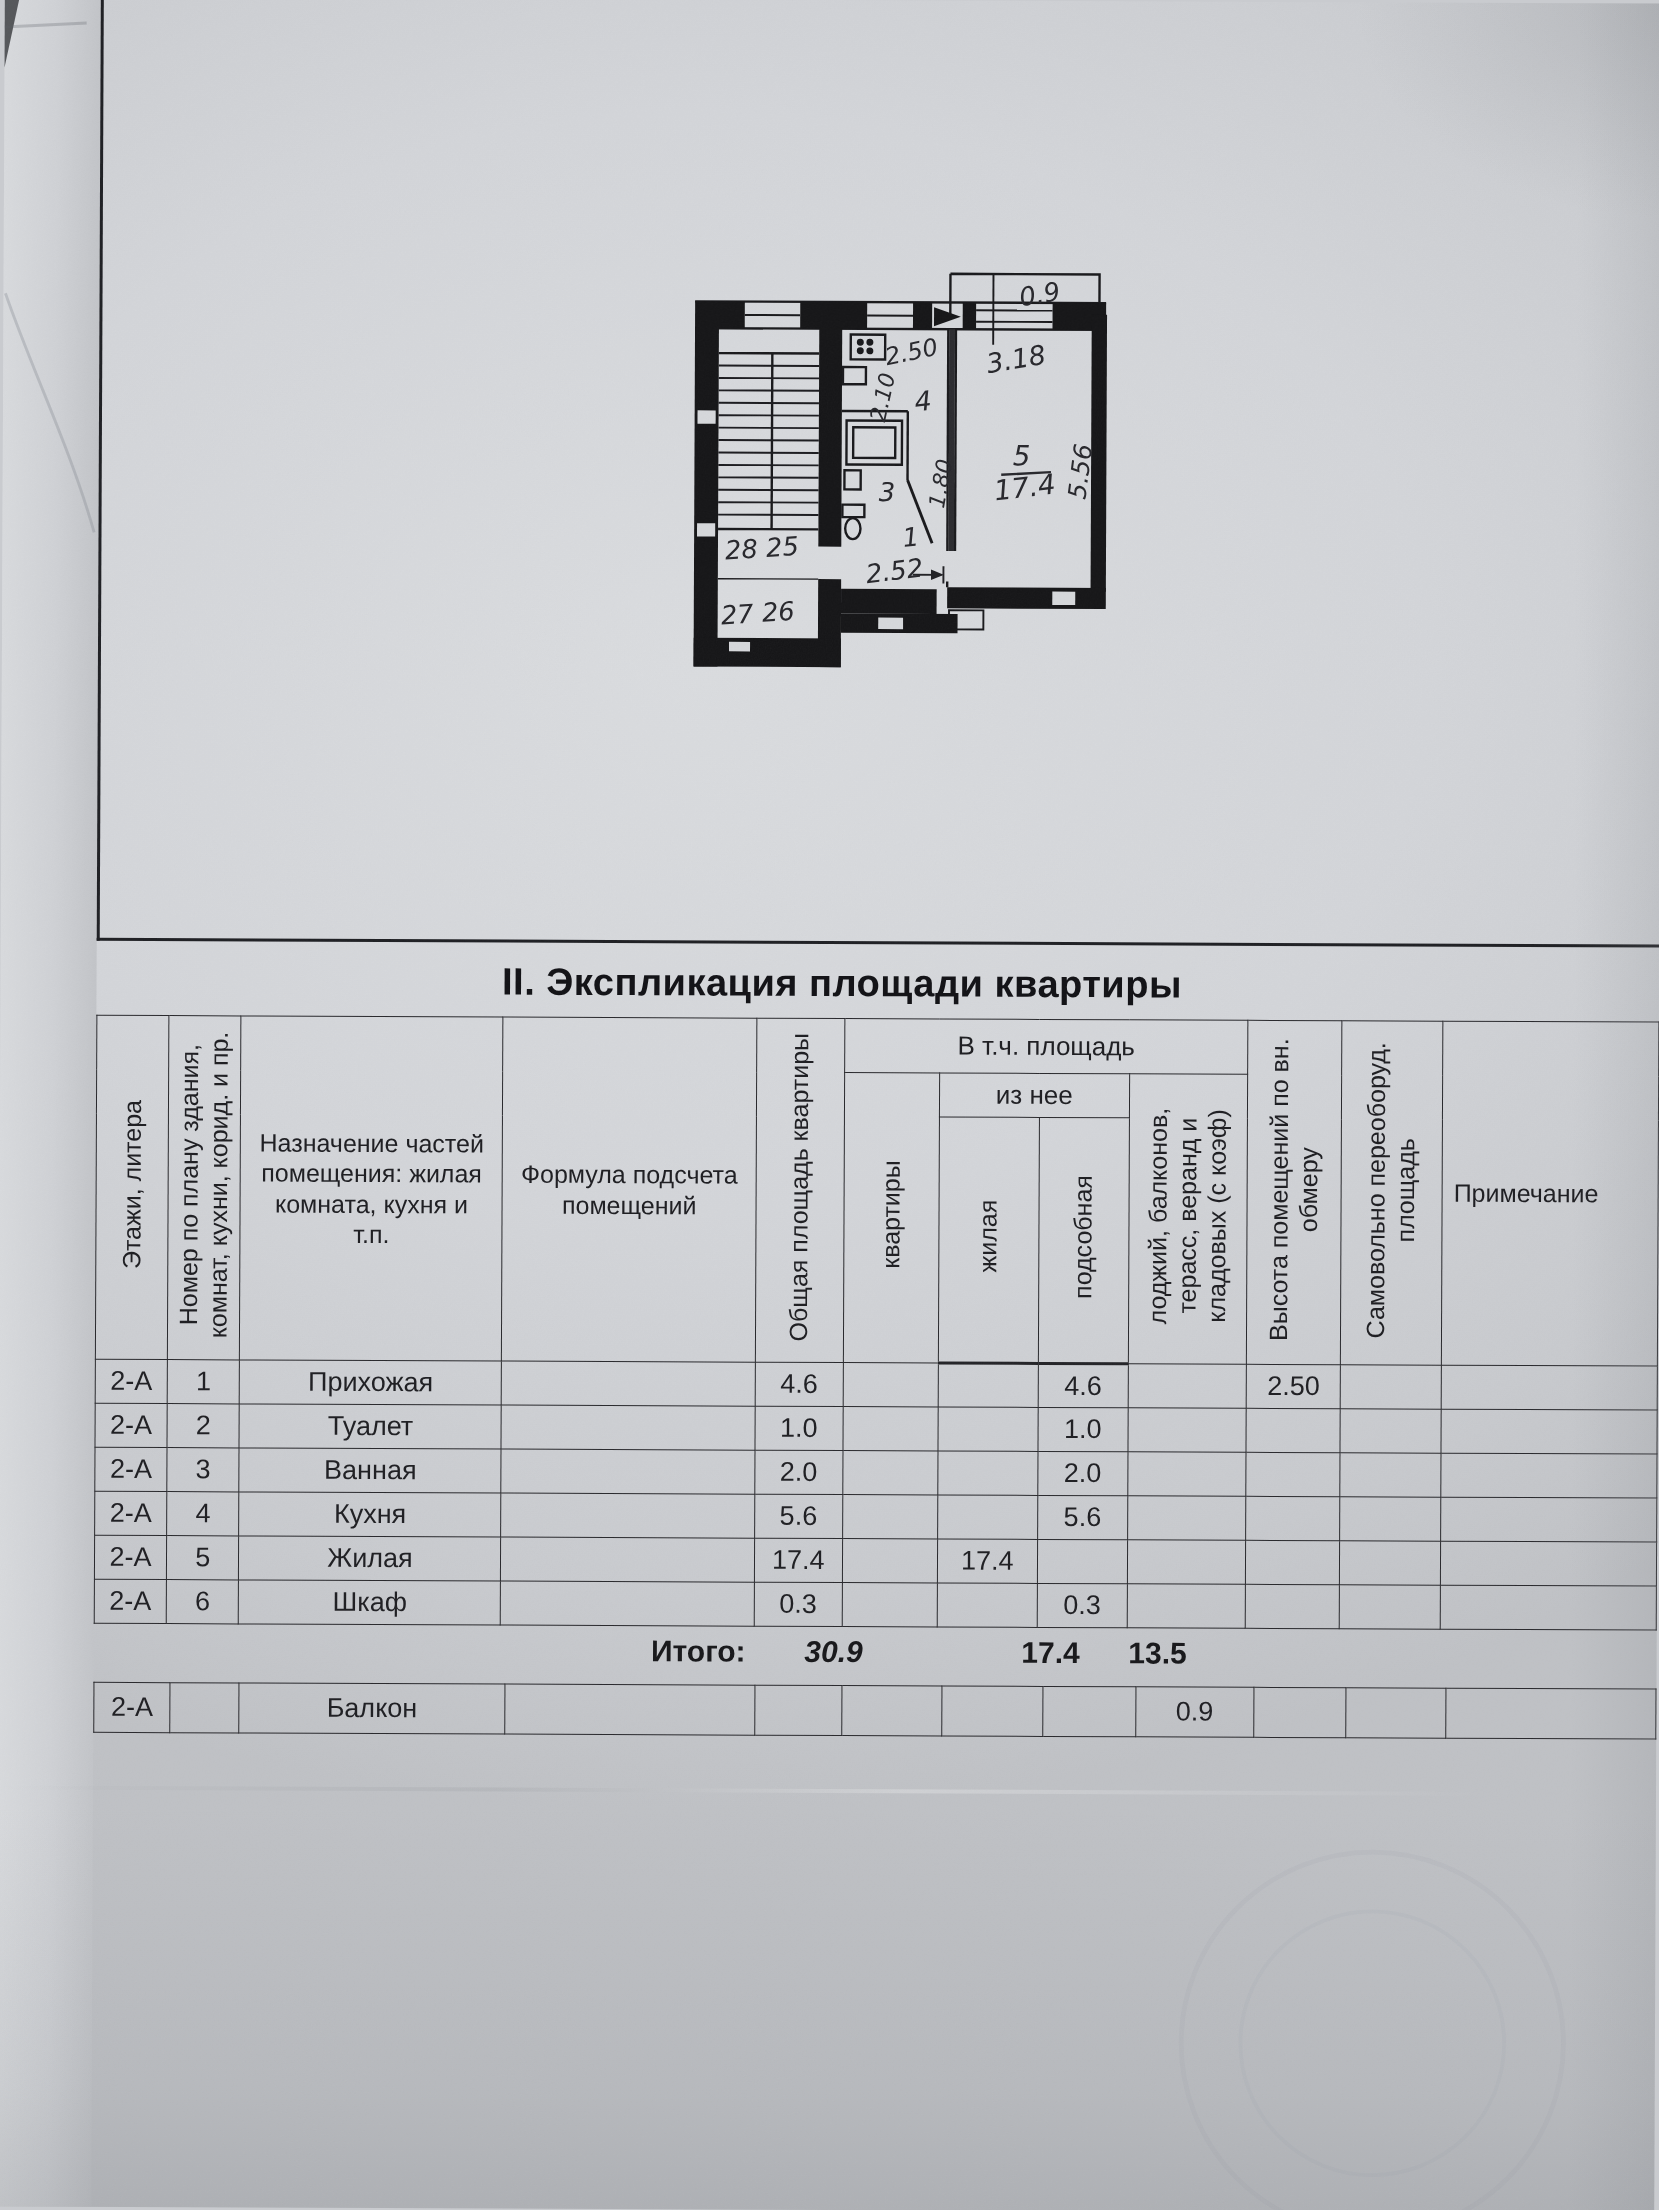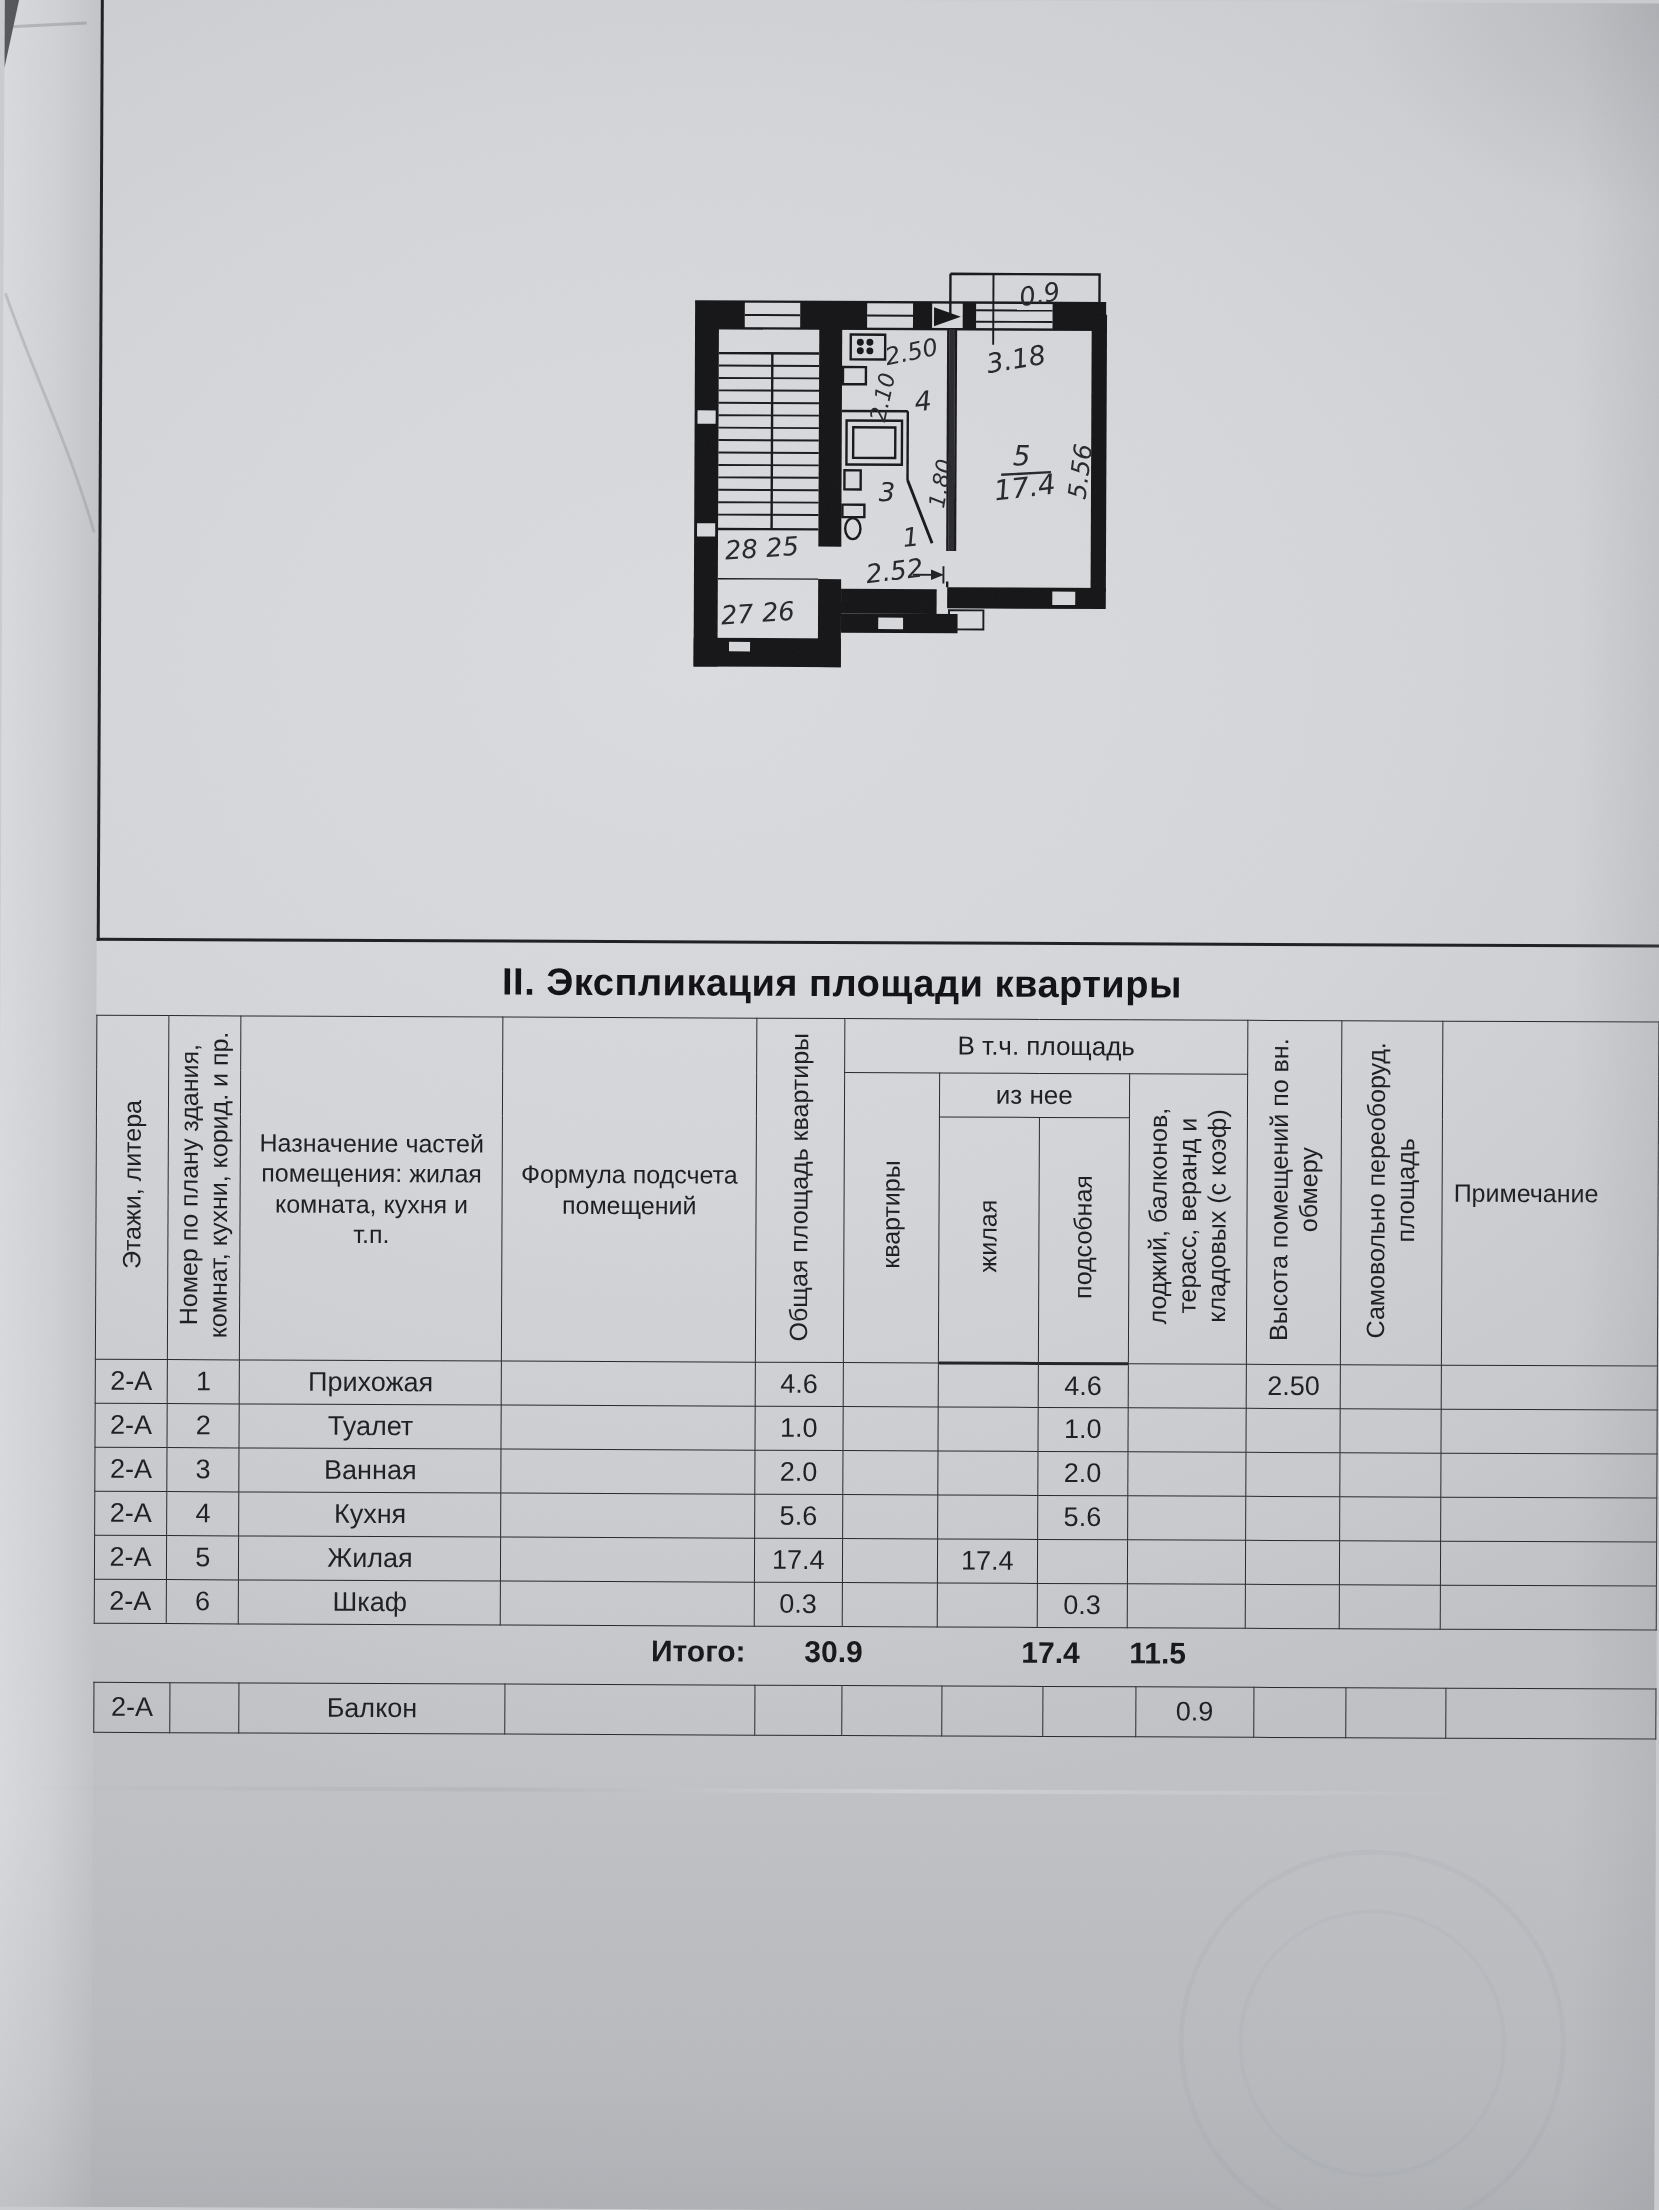--- a/index.html
+++ b/index.html
@@ -54,21 +54,21 @@
     max-height:239px;line-height:1.18;
   }
   .rot-tall span{max-height:315px;}
   .hgroup{font-size:26px;}
   .name-cell{font-size:27px;}
   .h-left{text-align:left;padding-left:11.5px;}
   
   .totals{position:absolute;left:96px;top:1628px;width:1564px;height:57px;font-weight:bold;font-size:30px;color:#161619;}
   .totals span{position:absolute;top:7px;}
   .t-label{left:535px;width:117px;text-align:right;}
-  .t-total{left:692px;width:96px;text-align:center;}
+  .t-total{left:692px;width:96px;text-align:center;font-style:italic;}
   .t-living{left:909px;width:96px;text-align:center;}
   .t-aux{left:1016px;width:96px;text-align:center;}
   
   .stamp{position:absolute;left:1147px;top:1821px;opacity:.8;}
   .crease{position:absolute;left:0;top:1789px;width:1659px;height:3.8px;
     background:linear-gradient(to right,transparent,rgba(120,124,130,.14) 30%,rgba(255,255,255,.25) 55%,transparent 90%);}
   .shade-bottom{position:absolute;left:0;bottom:0;width:100%;height:401px;pointer-events:none;
     background:linear-gradient(to bottom,rgba(140,143,148,0) 0%,rgba(140,143,148,.16) 70%,rgba(125,128,133,.26) 100%);}
   .shade-tr{position:absolute;right:0;top:0;width:497px;height:401px;pointer-events:none;
     background:radial-gradient(440px 306px at 100% 0%,rgba(120,123,128,.22),rgba(120,123,128,0) 70%);}
@@ -339,21 +339,21 @@
           <td></td>
           <td></td>
       </tr>
     </tbody>
   </table>
 
   <div class="totals">
     <span class="t-label">Итого:</span>
     <span class="t-total">30.9</span>
     <span class="t-living">17.4</span>
-    <span class="t-aux">11.5</span>
+    <span class="t-aux">13.5</span>
   </div>
 
   <table id="balcony-table">
     <colgroup>
       <col style="width:81px">
         <col style="width:75px">
         <col style="width:282px">
         <col style="width:273px">
       <col style="width:95px">
         <col style="width:109px">

